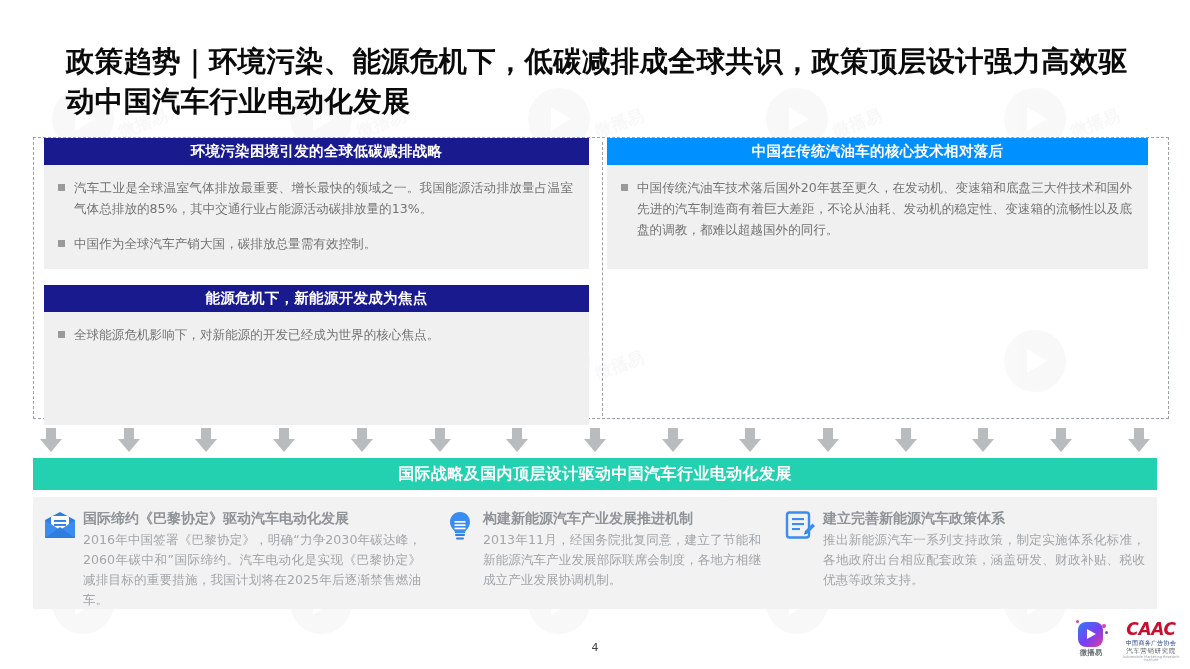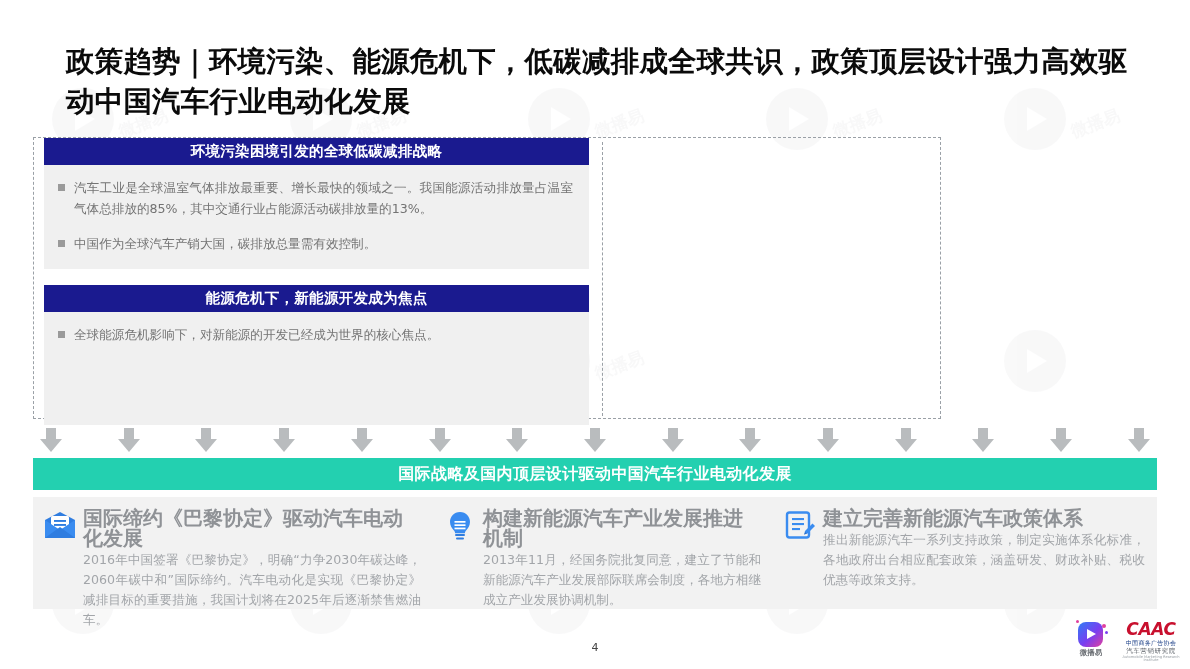--- a/index.html
+++ b/index.html
@@ -36,21 +36,21 @@
   
   .title {
     position: absolute; left: 66px; top: 42px; width: 1070px;
     font-size: 28.5px; line-height: 40px; font-weight: 700;
     color: #0a0a0a; letter-spacing: .2px; z-index: 3;
   }
 
   
   .dashed-region {
     position: absolute; left: 33px; top: 137px;
-    width: 908px; height: 282px;
+    width: 1136px; height: 282px;
     border: 1px dashed #9aa0a6;
     z-index: 2;
   }
   .col {
     position: absolute; top: 0; height: 100%;
   }
   .col-left  { left: 10px;  width: 545px; }
   .col-right { left: 573px; width: 541px; }
   .divider-v {
     position: absolute; left: 568px; top: 4px; height: 274px;
@@ -130,21 +130,21 @@
     flex: 1 1 0;
   }
   .card-1 { flex: 0 0 400px; }
   .card-2 { flex: 0 0 340px; }
   .card-3 { flex: 1 1 auto; }
   .card-icon {
     position: absolute; left: 10px; top: 12px;
     width: 34px; height: 34px;
   }
   .card-title {
-    font-size: 20px; font-weight: 700; color: #8f9296;
+    font-size: 14px; font-weight: 700; color: #8f9296;
     line-height: 20px; margin-bottom: 2px;
   }
   .card-text {
     font-size: 12.6px; line-height: 20px; color: #a2a5a9;
     text-align: justify;
   }
 
   
   .page-num {
     position: absolute; left: 0; right: 0; bottom: 15px;
@@ -233,20 +233,26 @@
         <div class="panel-head head-navy">能源危机下，新能源开发成为焦点</div>
         <div class="panel-body pb-h2">
           <div class="bullet">全球能源危机影响下，对新能源的开发已经成为世界的核心焦点。</div>
         </div>
       </div>
 
     </div>
 
     <div class="col col-right">
 
+      <div class="panel">
+        <div class="panel-head head-blue">中国在传统汽油车的核心技术相对落后</div>
+        <div class="panel-body pb-r1">
+          <div class="bullet">中国传统汽油车技术落后国外20年甚至更久，在发动机、变速箱和底盘三大件技术和国外先进的汽车制造商有着巨大差距，不论从油耗、发动机的稳定性、变速箱的流畅性以及底盘的调教，都难以超越国外的同行。</div>
+        </div>
+      </div>
 
 
     </div>
   </div>
 
   <div class="arrows">
     <div class="arrow-down"></div>
     <div class="arrow-down"></div>
     <div class="arrow-down"></div>
     <div class="arrow-down"></div>

